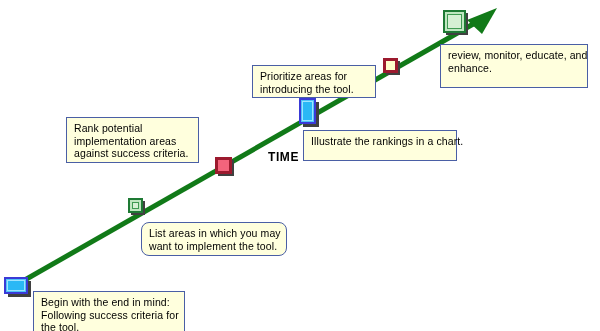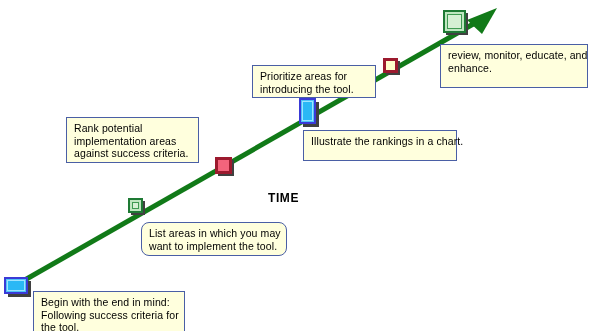--- a/index.html
+++ b/index.html
@@ -130,21 +130,21 @@
   <div class="marker-shadow" style="left:386px; top:61px; width:14px; height:14px;"></div>
   <div class="marker marker-red marker-red-pale" style="left:383px; top:58px; width:15px; height:15px;">
     <span class="marker-inner"></span>
   </div>
 
   <div class="marker-shadow" style="left:446px; top:13px; width:22px; height:22px;"></div>
   <div class="marker marker-green" style="left:443px; top:10px; width:23px; height:23px;">
     <span class="marker-inner"></span>
   </div>
 
-  <div id="time-label" style="left:268px; top:150px;margin-top:41px;">TIME</div>
+  <div id="time-label" style="left:268px; top:150px;">TIME</div>
 
   <div class="callout" style="left:33px; top:291px; width:152px; height:46px;">
     <span class="callout-line">Begin with the end in mind:</span>
     <span class="callout-line">Following success criteria for</span>
     <span class="callout-line">the tool.</span>
   </div>
 
   <div class="callout" style="left:141px; top:222px; width:146px; height:34px;border-radius:8px;">
     <span class="callout-line">List areas in which you may</span>
     <span class="callout-line">want to implement the tool.</span>

